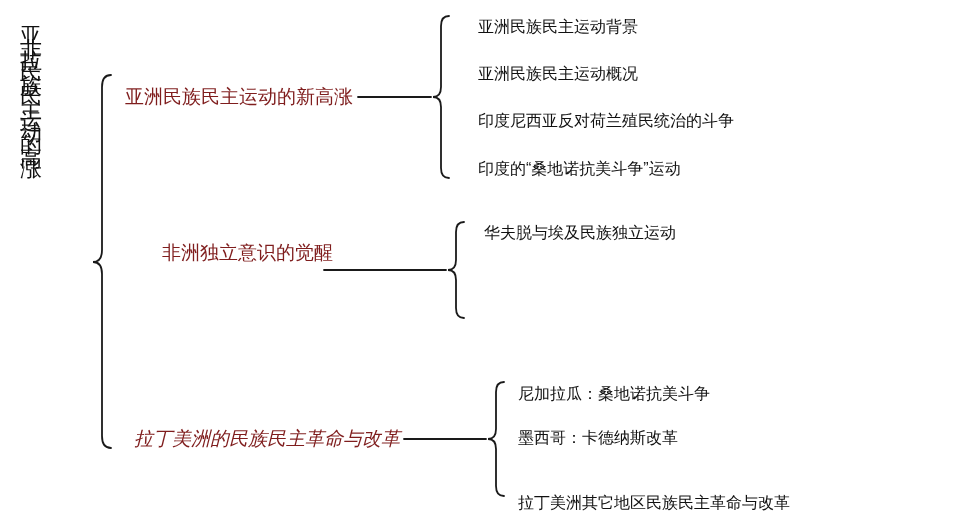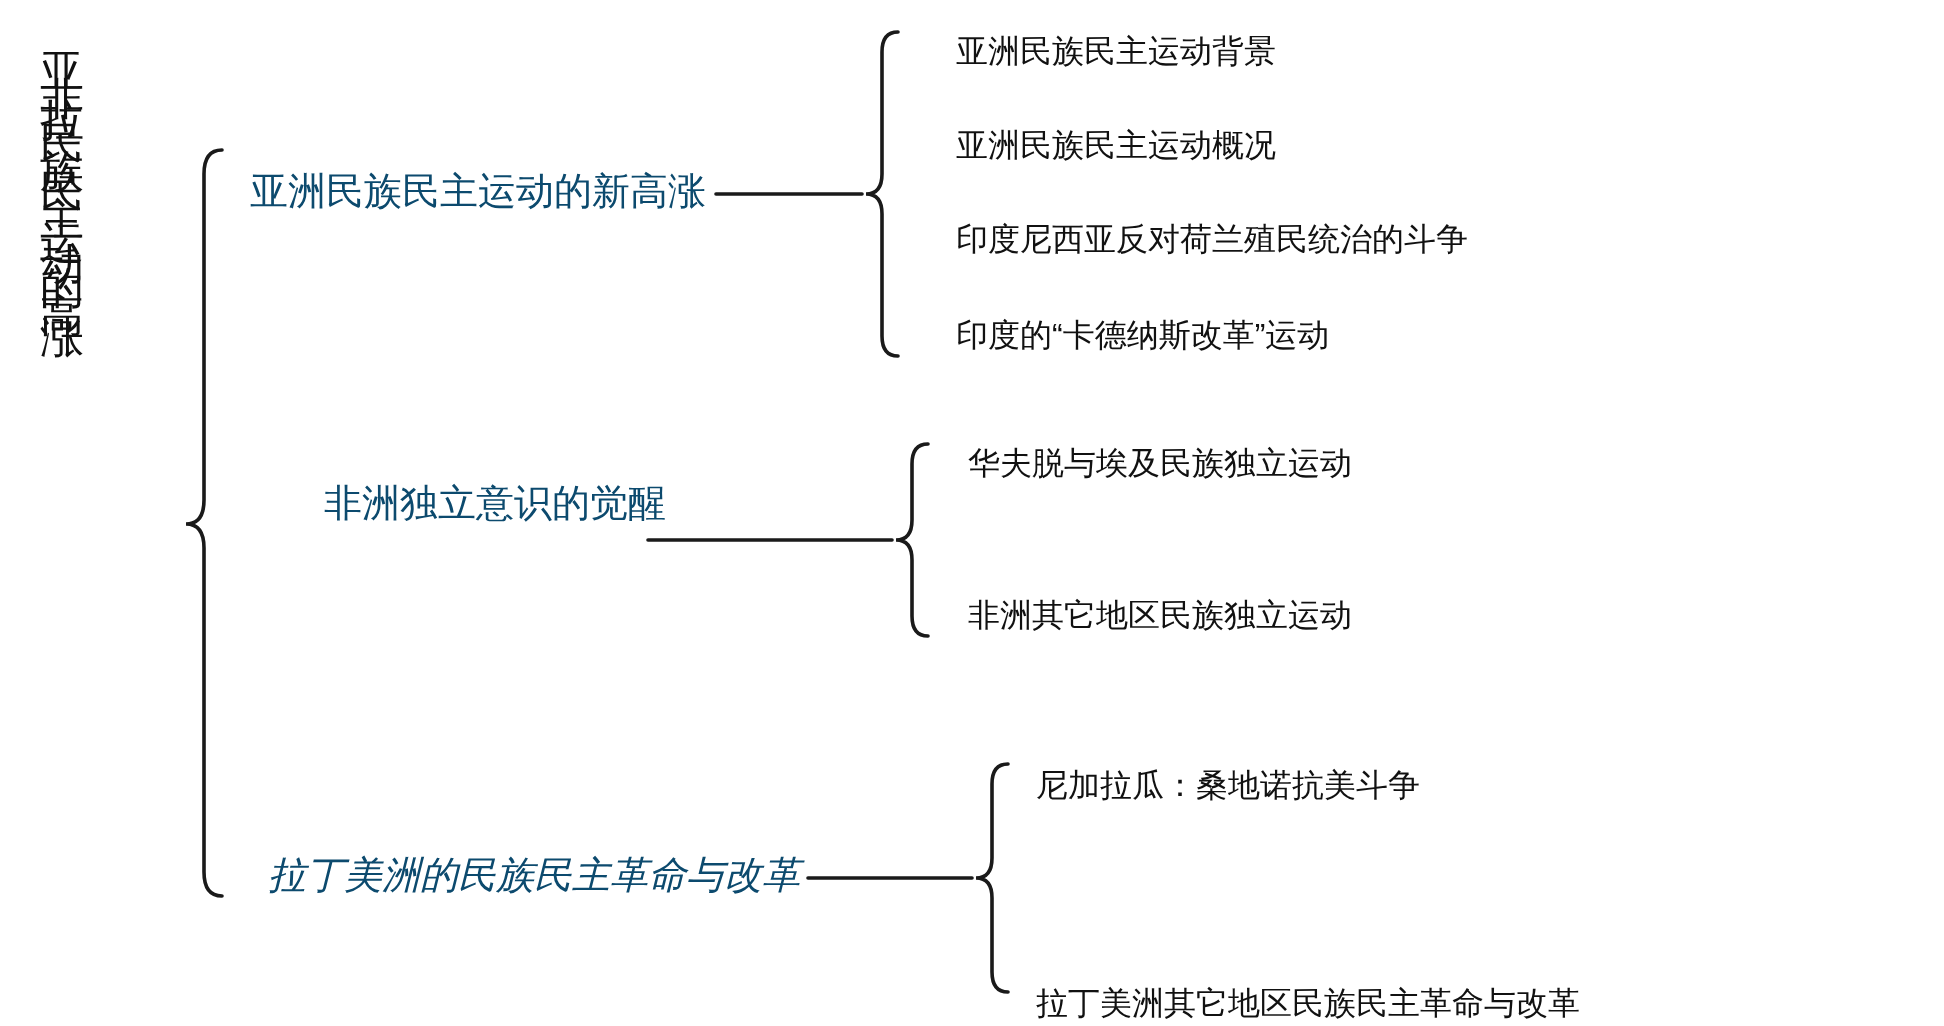--- a/index.html
+++ b/index.html
@@ -26,21 +26,21 @@
     text-orientation: upright;
     letter-spacing: 12px;
     white-space: nowrap;
     color: #111111;
   }
   .branch-label {
     position: absolute;
     font-size: 19px;
     line-height: 26px;
     white-space: nowrap;
-    color: #0c4a6e;
+    color: #7f1d1d;
   }
   .leaf {
     position: absolute;
     font-size: 16px;
     line-height: 24px;
     white-space: nowrap;
     color: #111111;
   }
   .label-b1 { left: 125px; top: 84px; }
   .label-b2 { left: 148px; top: 240px; margin-left: 14px; }
@@ -94,21 +94,21 @@
 
   <div class="root-title">亚非拉民族民主运动的高涨</div>
 
   <div class="branch-label label-b1">亚洲民族民主运动的新高涨</div>
   <div class="branch-label label-b2">非洲独立意识的觉醒</div>
   <div class="branch-label label-b3">拉丁美洲的民族民主革命与改革</div>
 
   <div class="leaf leaf-b1-0">亚洲民族民主运动背景</div>
   <div class="leaf leaf-b1-1">亚洲民族民主运动概况</div>
   <div class="leaf leaf-b1-2">印度尼西亚反对荷兰殖民统治的斗争</div>
-  <div class="leaf leaf-b1-3">印度的“卡德纳斯改革”运动</div>
+  <div class="leaf leaf-b1-3">印度的“桑地诺抗美斗争”运动</div>
 
   <div class="leaf leaf-b2-0">华夫脱与埃及民族独立运动</div>
-  <div class="leaf leaf-b2-1">非洲其它地区民族独立运动</div>
 
   <div class="leaf leaf-b3-0">尼加拉瓜：桑地诺抗美斗争</div>
+  <div class="leaf leaf-b3-1">墨西哥：卡德纳斯改革</div>
   <div class="leaf leaf-b3-2">拉丁美洲其它地区民族民主革命与改革</div>
 
 </div>
 
 </body></html>

